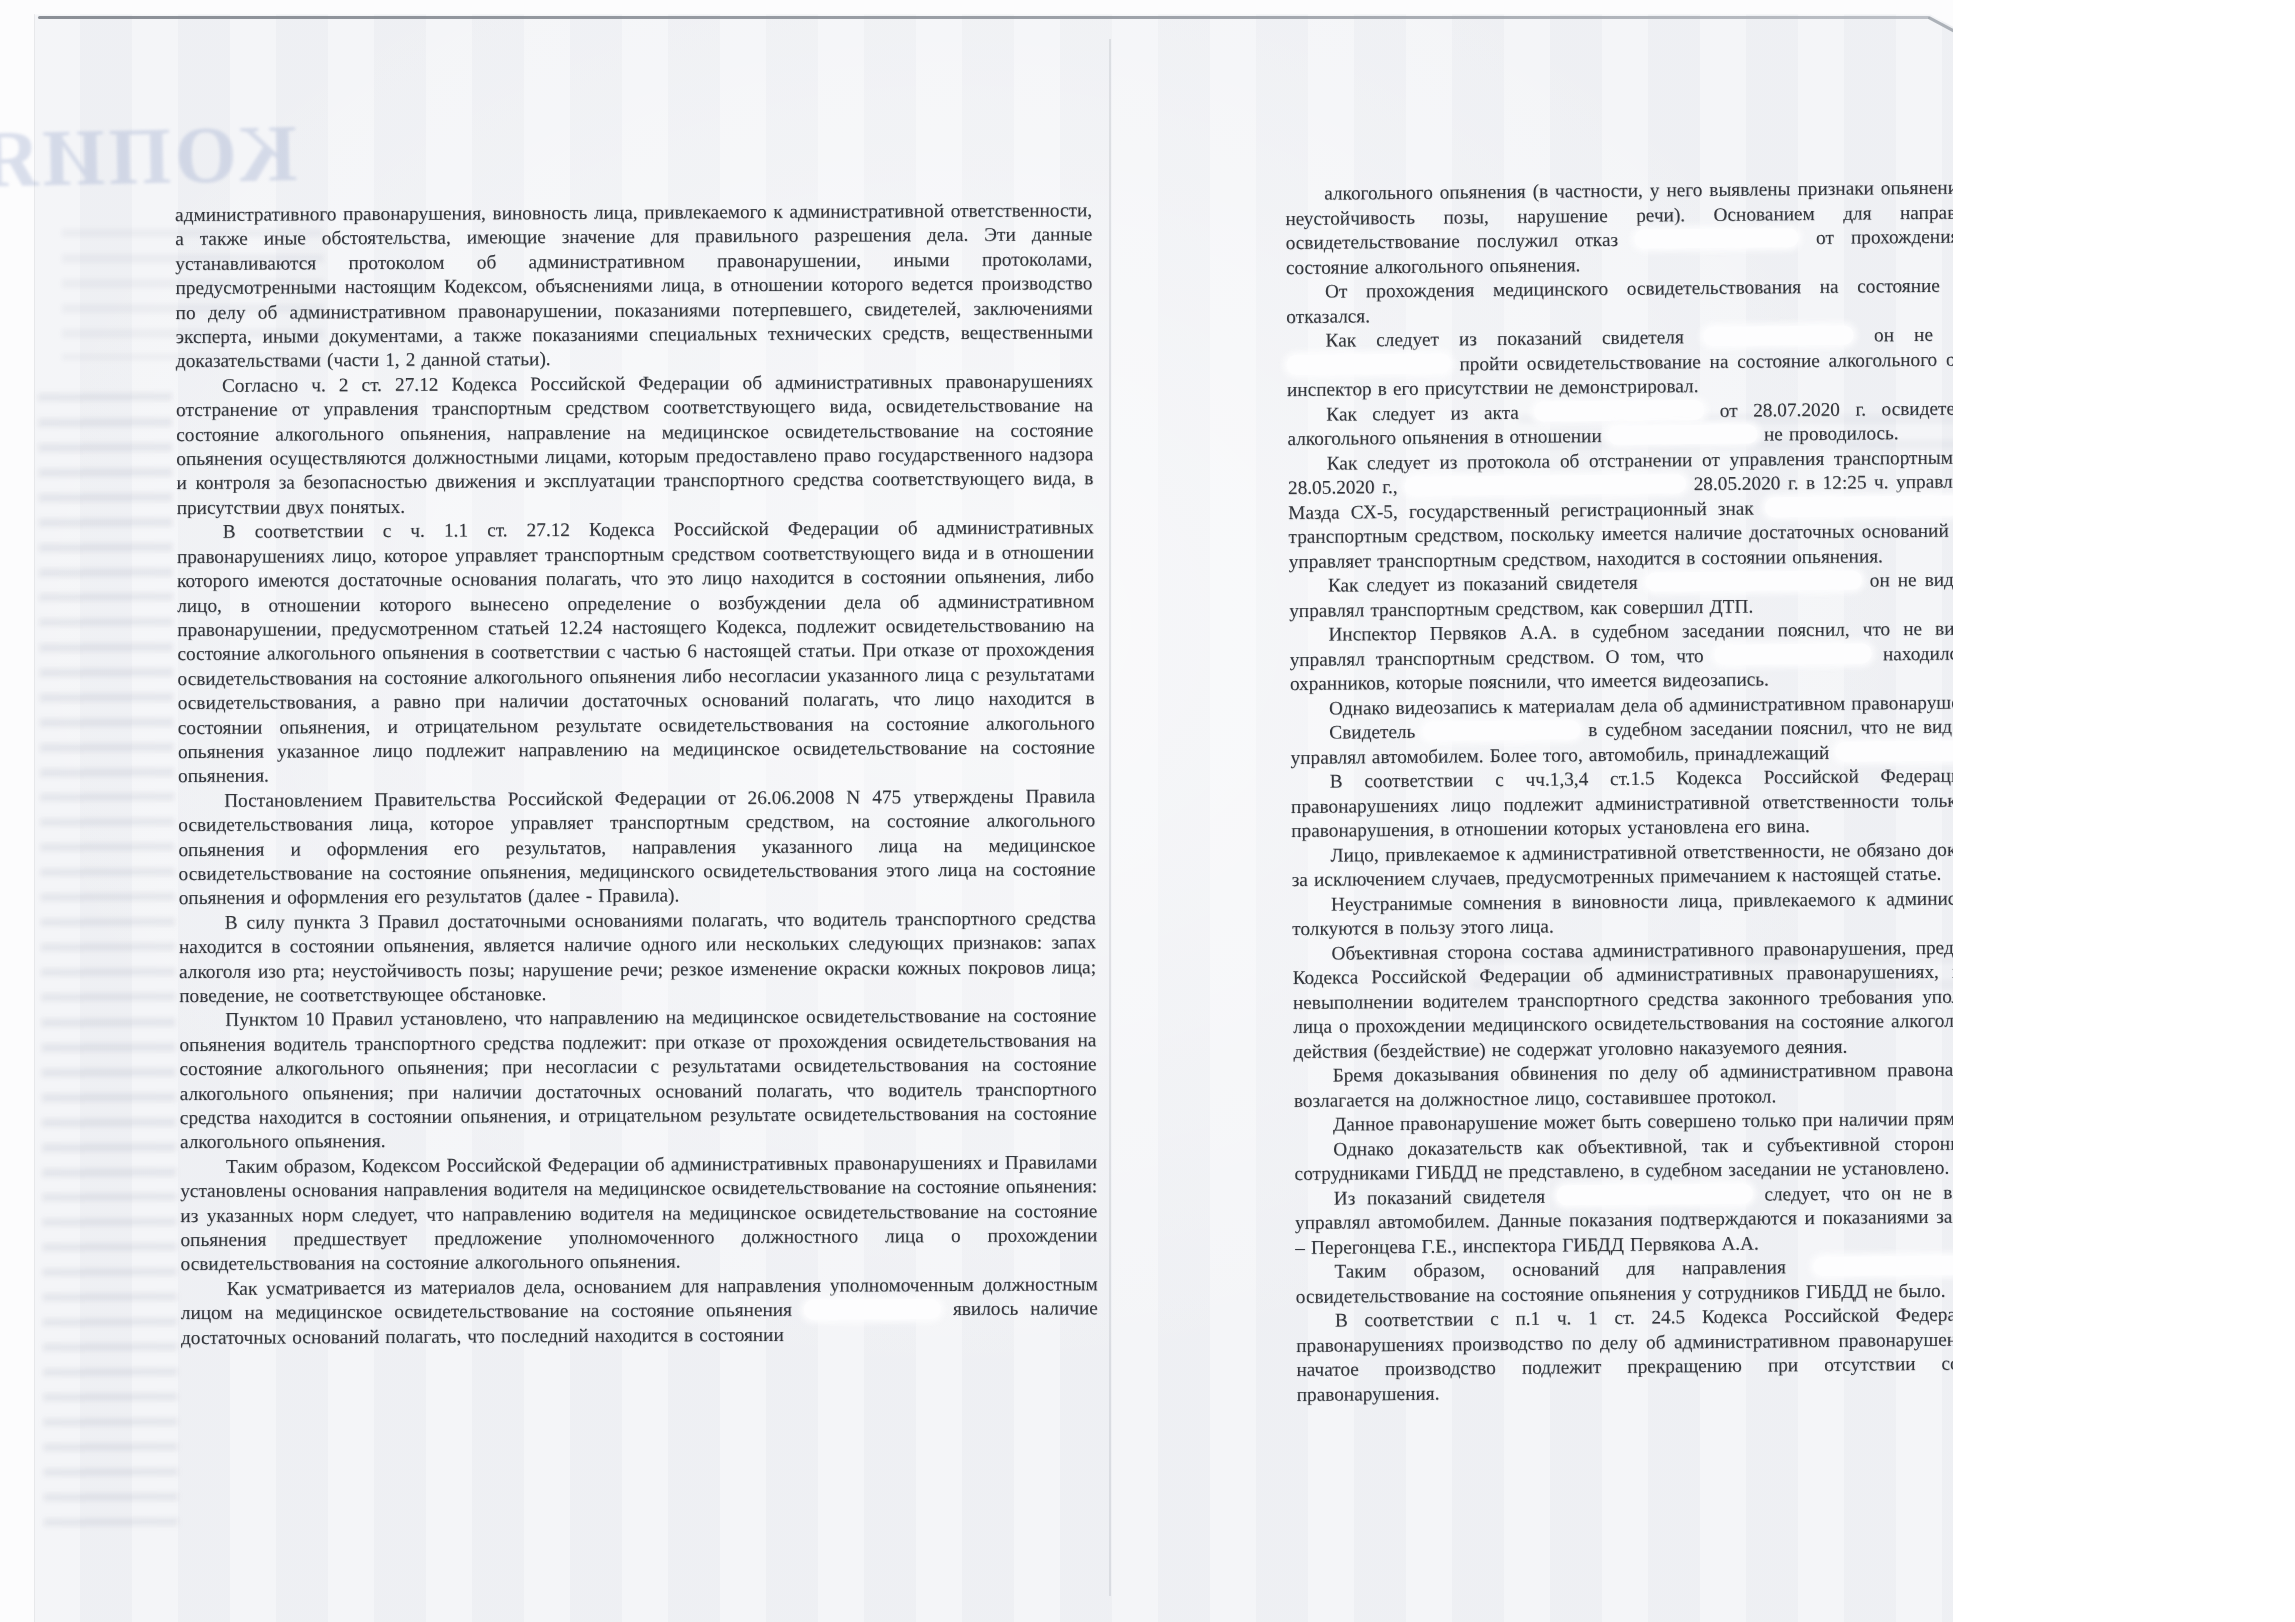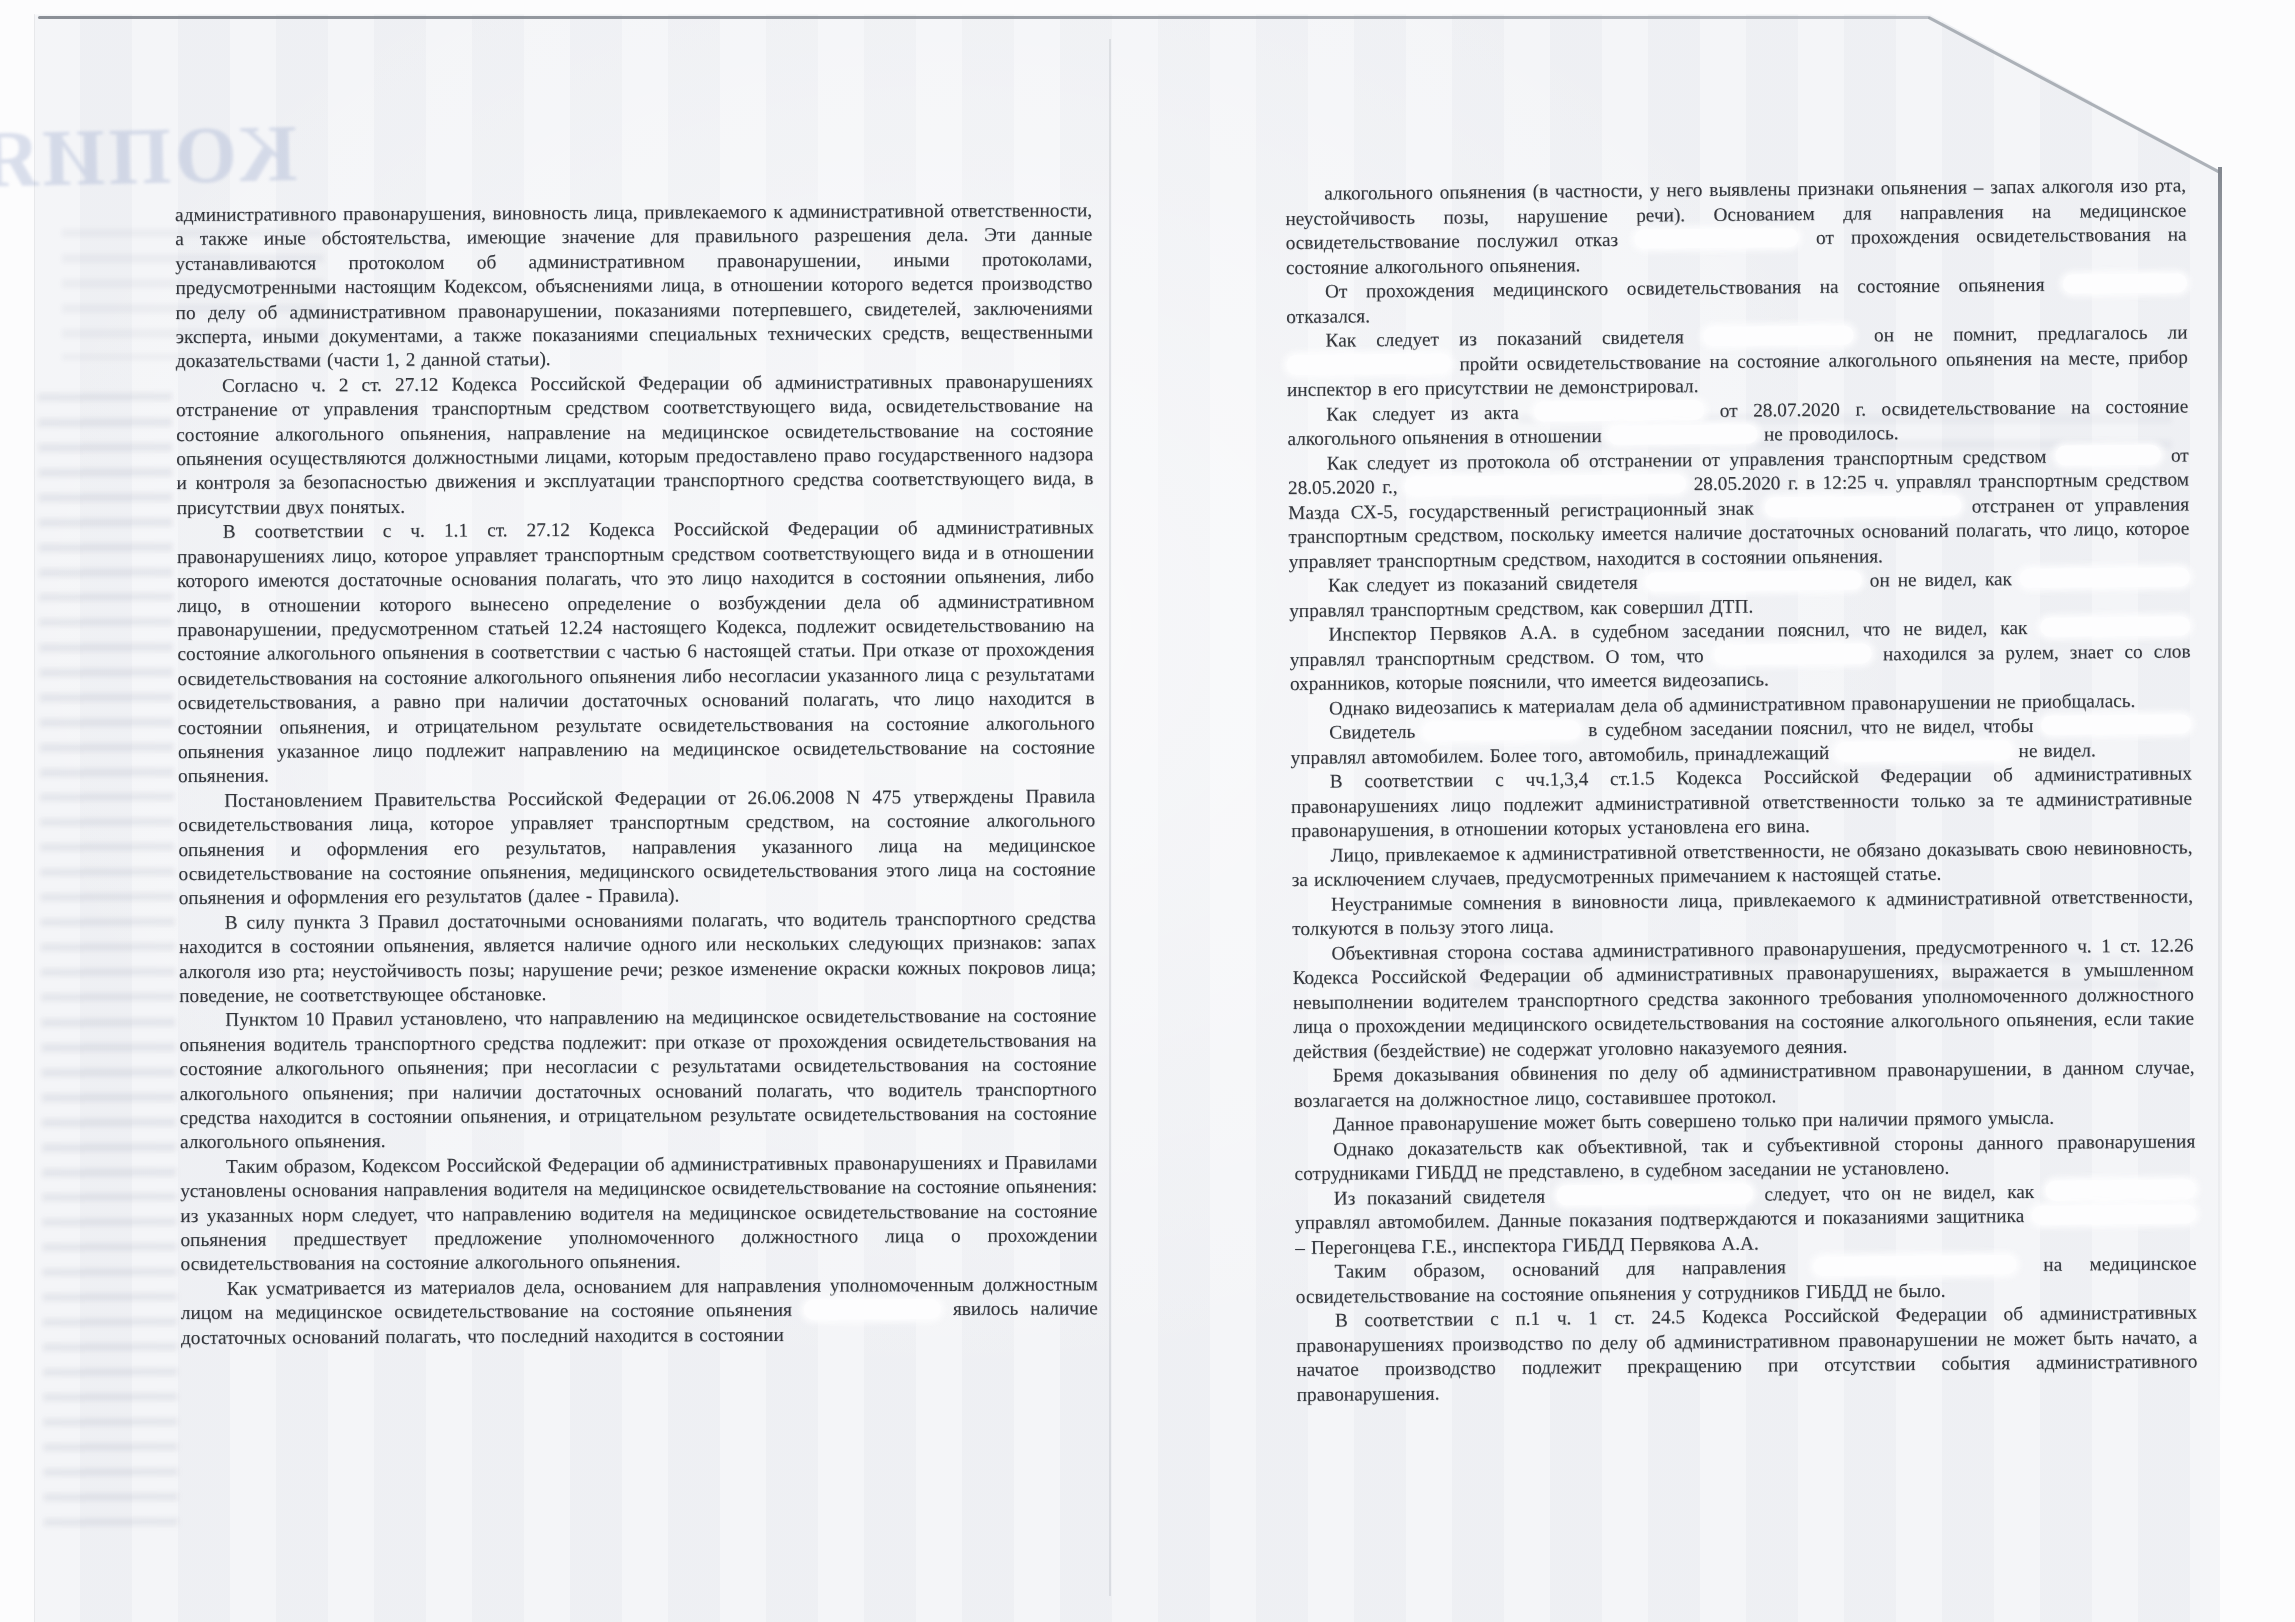--- a/index.html
+++ b/index.html
@@ -1,18 +1,18 @@
 <!DOCTYPE html>
 <html lang="ru" style="font-size:10.5px"><head>
 <meta charset="utf-8">
 <title>Scanned document</title>
 <style>
   html,body{margin:0;padding:0;background:#ffffff;}
   #canvas{
-    position:relative;width:2295px;height:1622px;overflow:hidden;
+    position:relative;width:1953px;height:1622px;overflow:hidden;
     background:#fcfcfd;
     font-family:"Liberation Serif","DejaVu Serif",serif;
   }
   
   #paper{
     position:absolute;left:34px;top:14.4px;width:2188px;height:1608px;
     background:
       radial-gradient(ellipse at 42% 38%, rgba(255,255,255,.55) 0%, rgba(255,255,255,0) 55%),
       repeating-linear-gradient(90deg, rgba(255,255,255,.18) 0 46px, rgba(205,210,220,.10) 46px 98px),
       #f2f3f6;

